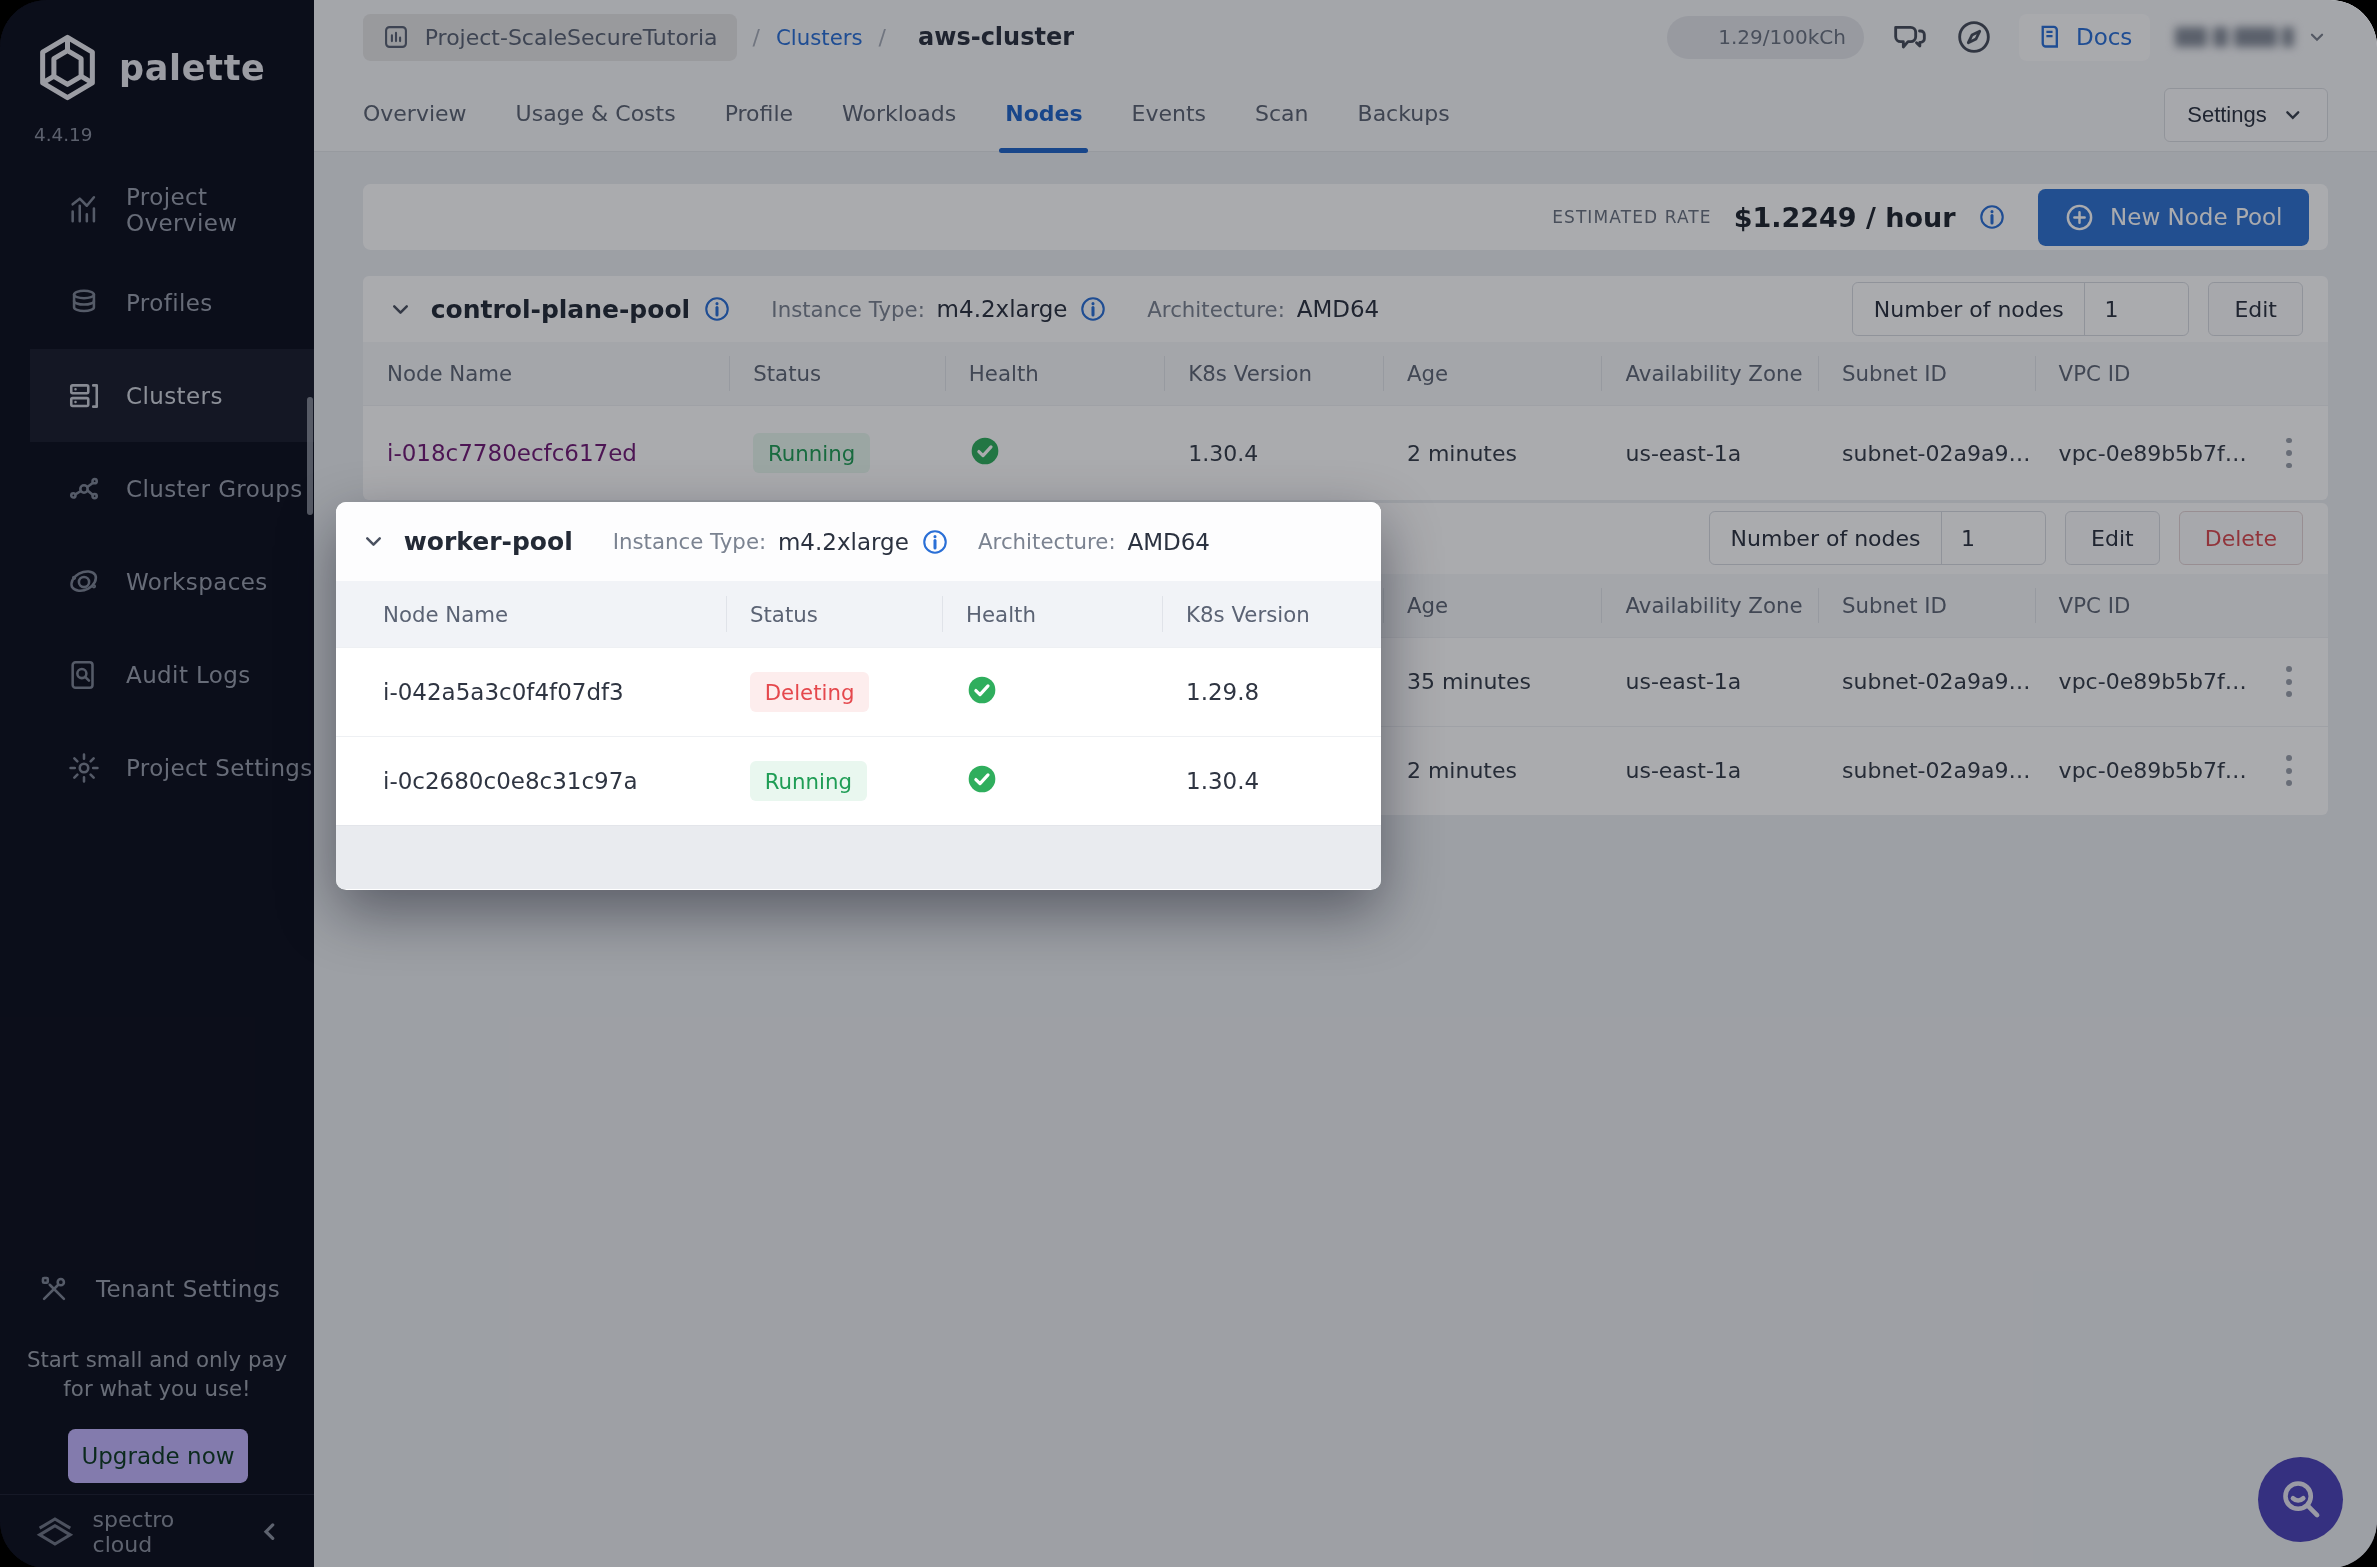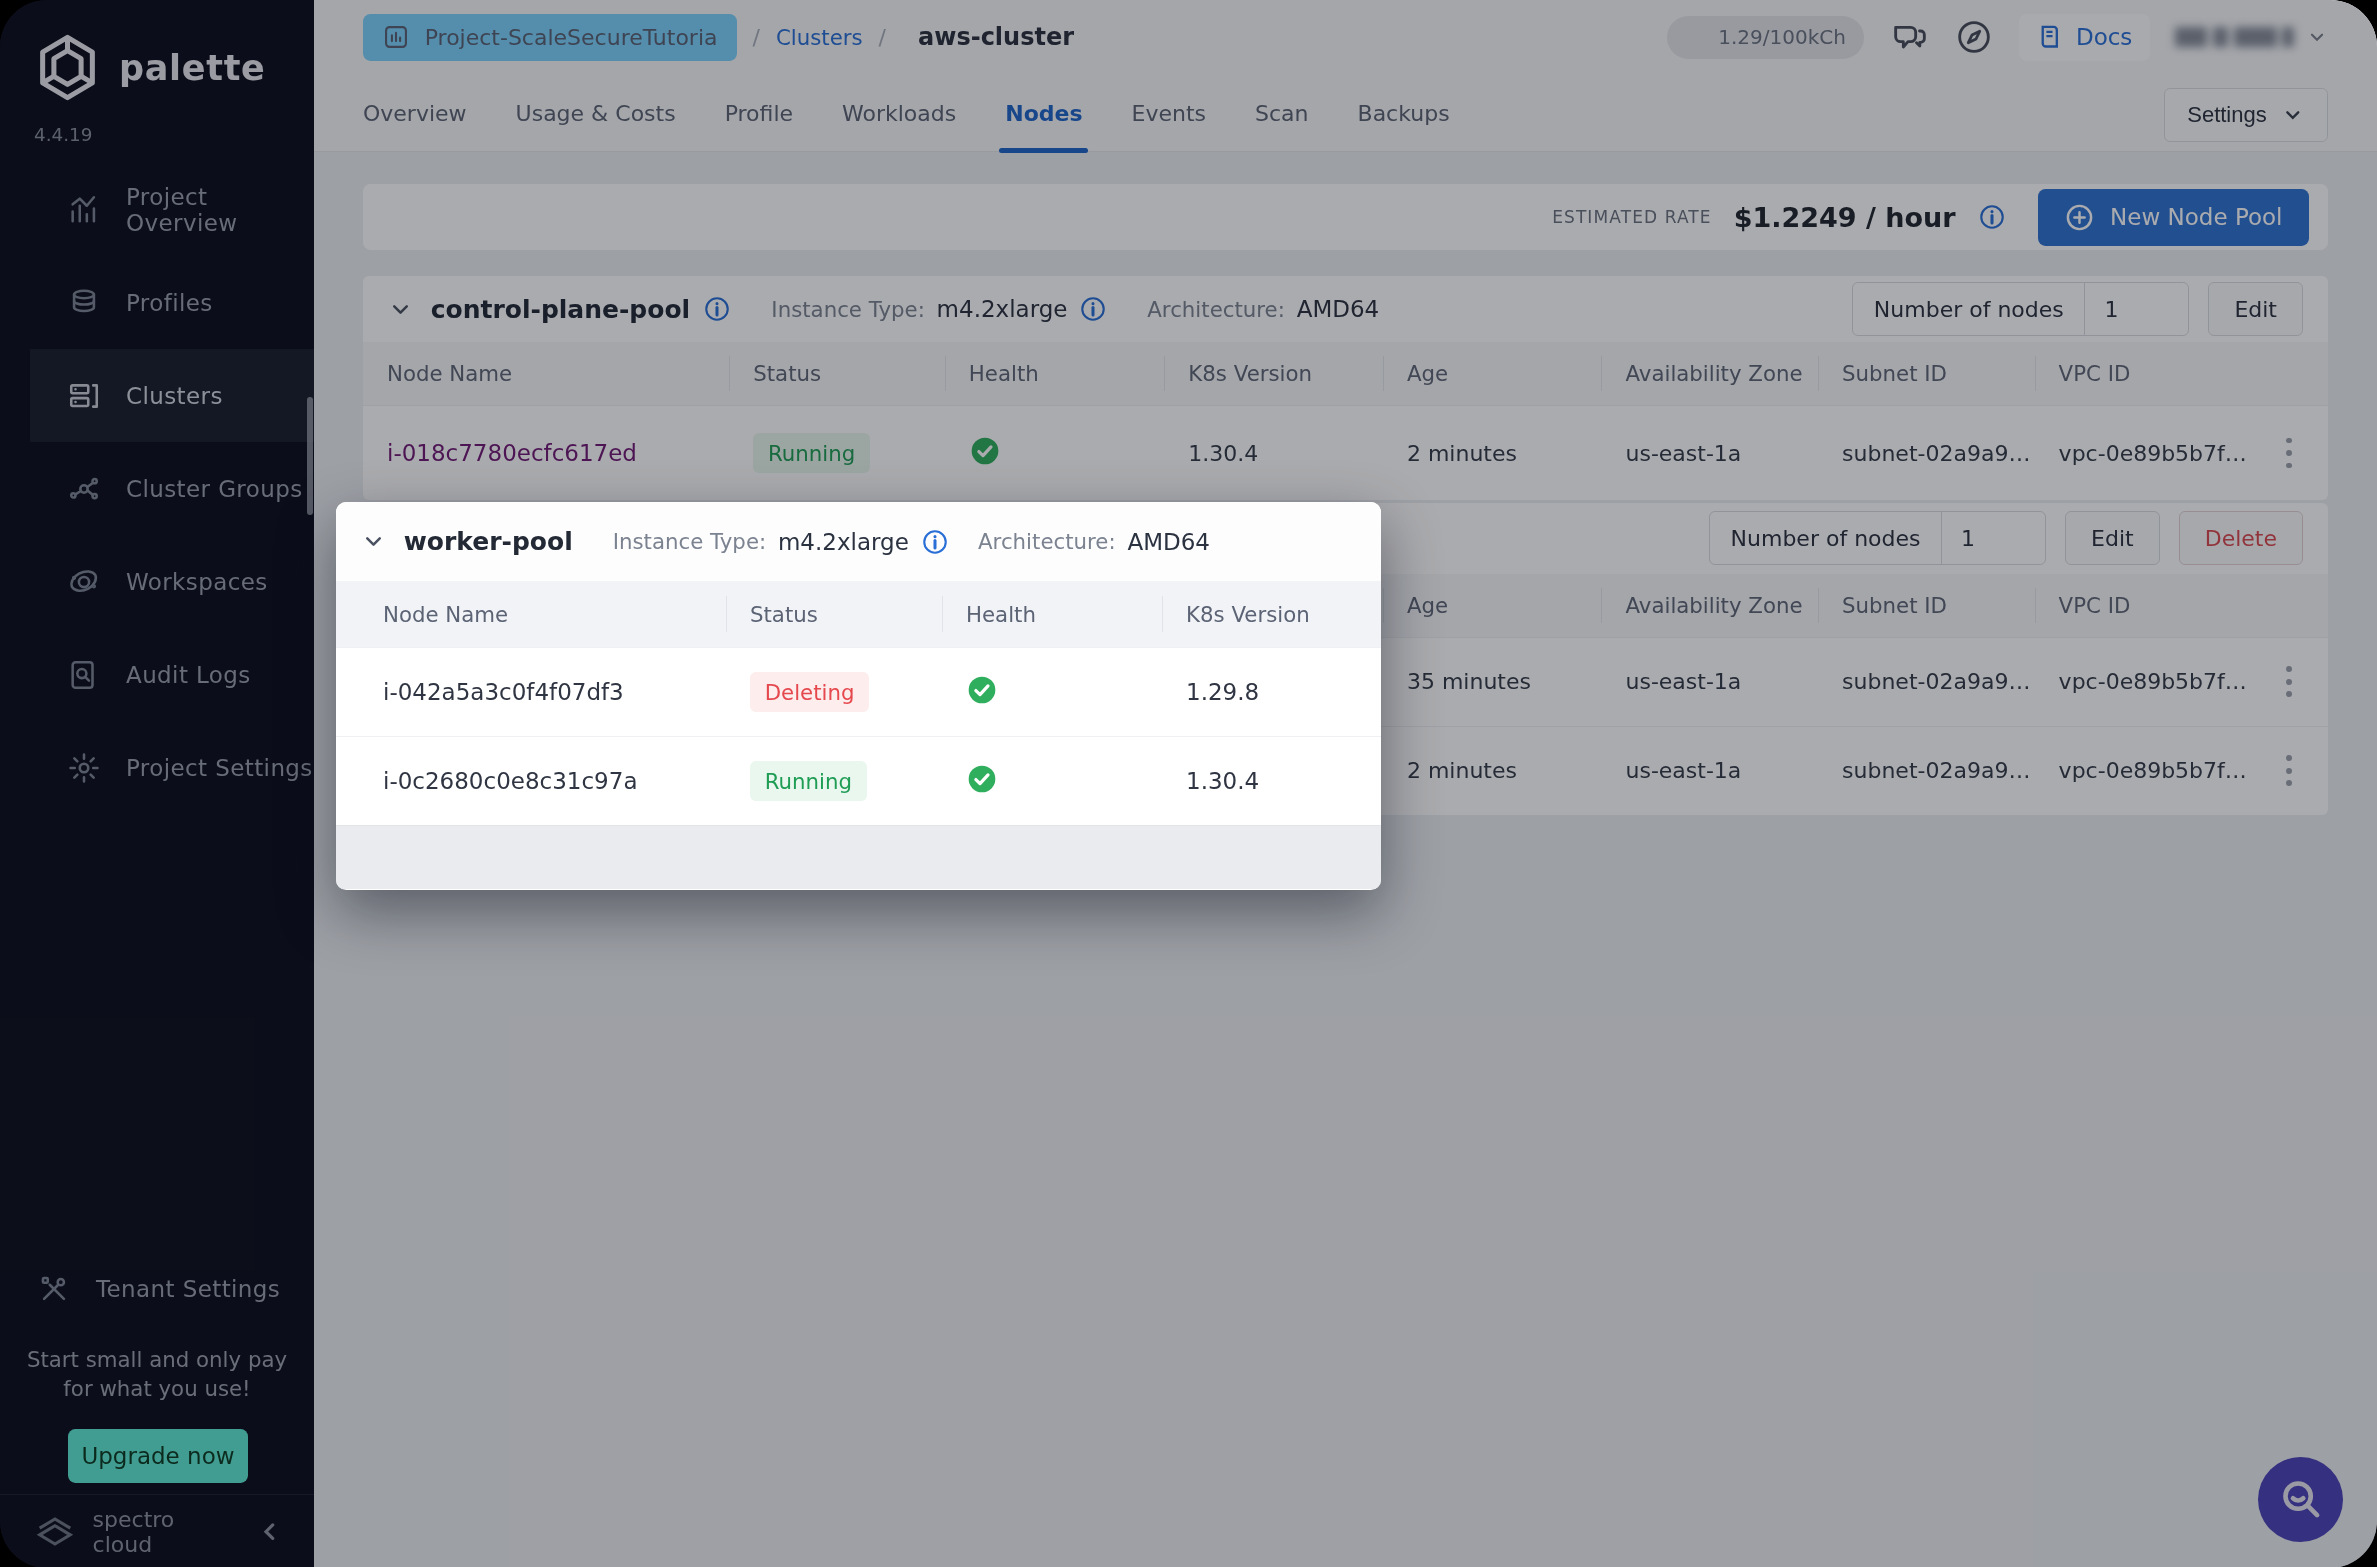--- a/index.html
+++ b/index.html
@@ -16,31 +16,31 @@
   .nav-items { position:absolute; top:163px; left:0; right:0;padding-left:30px; }
   .nav-item { height:93px; display:flex; align-items:center; gap:25px; padding-left:37px; cursor:pointer; }
   .nav-item .nav-label { color:#989eac; font-size:23px; letter-spacing:0.4px; }
   .nav-item svg { width:34px; height:34px; stroke:#7d8494; fill:none; stroke-width:1.8; stroke-linecap:round; stroke-linejoin:round; flex:0 0 auto; }
   .nav-item.active { background:#191c2b; }
   .nav-item.active .nav-label { color:#d2d6de; }
   .nav-item.active svg { stroke:#c9cdd6; }
   .side-scrollthumb { position:absolute; right:1.5px; top:397px; width:5.2px; height:118px; background:#9aa0ab; border-radius:2.9px; opacity:.8; }
   .tenant-item { position:absolute; left:0; right:6px; top:1242px; }
   .promo { position:absolute; top:1346px; left:0; right:0; text-align:center; color:#9ba1ad; font-size:21.3px; line-height:1.35; }
-  .upgrade-btn { position:absolute; top:1429px; left:68px; width:180px; height:54px; background:#5eead4; border:none; border-radius:7.4px; color:#0d3a22; font-size:23px; font-weight:500; font-family:inherit; cursor:pointer; }
+  .upgrade-btn { position:absolute; top:1429px; left:68px; width:180px; height:54px; background:#c4b5fd; border:none; border-radius:7.4px; color:#0d3a22; font-size:23px; font-weight:500; font-family:inherit; cursor:pointer; }
   .side-footer { position:absolute; bottom:0; left:0; right:0; height:74px; border-top:1.5px solid #1d2030; display:flex; align-items:center; padding:0 29.4px 0 32px; gap:14.7px; }
   .side-footer svg.slogo { width:46px; height:46px; stroke:#6f7584; fill:none; stroke-width:1.6; }
   .side-footer .sname { color:#8b919f; font-size:22px; }
   .collapse { margin-left:auto; width:29.4px; height:29.4px; stroke:#8b919f; fill:none; stroke-width:2.6; stroke-linecap:round; cursor:pointer; }
 
   
   .main { position:absolute; left:314px; right:0; top:0; bottom:0; background:#eceef2; z-index:4; }
   .headerbar { position:absolute; top:0; left:0; right:0; height:152px; background:#f6f7f9; border-bottom:1.5px solid #e2e5e9; }
   .topbar { position:absolute; top:0; left:0; right:0; height:74px; display:flex; align-items:center; padding:0 49px; }
-  .crumb-pill { display:flex; align-items:center; gap:14.7px; background:#7dd3fc; border-radius:7.4px; height:47px; padding:0 19px; cursor:pointer; }
+  .crumb-pill { display:flex; align-items:center; gap:14.7px; background:#e5e5e5; border-radius:7.4px; height:47px; padding:0 19px; cursor:pointer; }
   .crumb-pill svg { width:28px; height:28px; stroke:#596273; fill:none; stroke-width:1.8; stroke-linecap:round; }
   .crumb-project { color:#596273; font-size:22px; }
   .crumb-sep { color:#a7adb8; font-size:22px; margin:0 16px; }
   .crumb-link { color:#2a6fd6; font-size:21.3px; cursor:pointer; }
   .crumb-current { color:#2a313e; font-size:24px; font-weight:600; margin-left:16px; }
   .top-right { margin-left:auto; display:flex; align-items:center; gap:25px; }
   .usage-pill { width:197px; height:43px; border-radius:735px; background:#e3e5ea; display:flex; align-items:center; justify-content:flex-end; padding-right:17.7px; color:#6a7280; font-size:20px; cursor:pointer; }
   .icon-btn { width:40px; height:40px; cursor:pointer; }
   .icon-btn svg { width:40px; height:40px; stroke:#454c59; fill:none; stroke-width:1.7; stroke-linecap:round; stroke-linejoin:round; }
   .docs-btn { display:flex; align-items:center; gap:10.3px; background:#fdfdfe; border-radius:7.4px; height:47px; padding:0 17.7px; cursor:pointer; }

